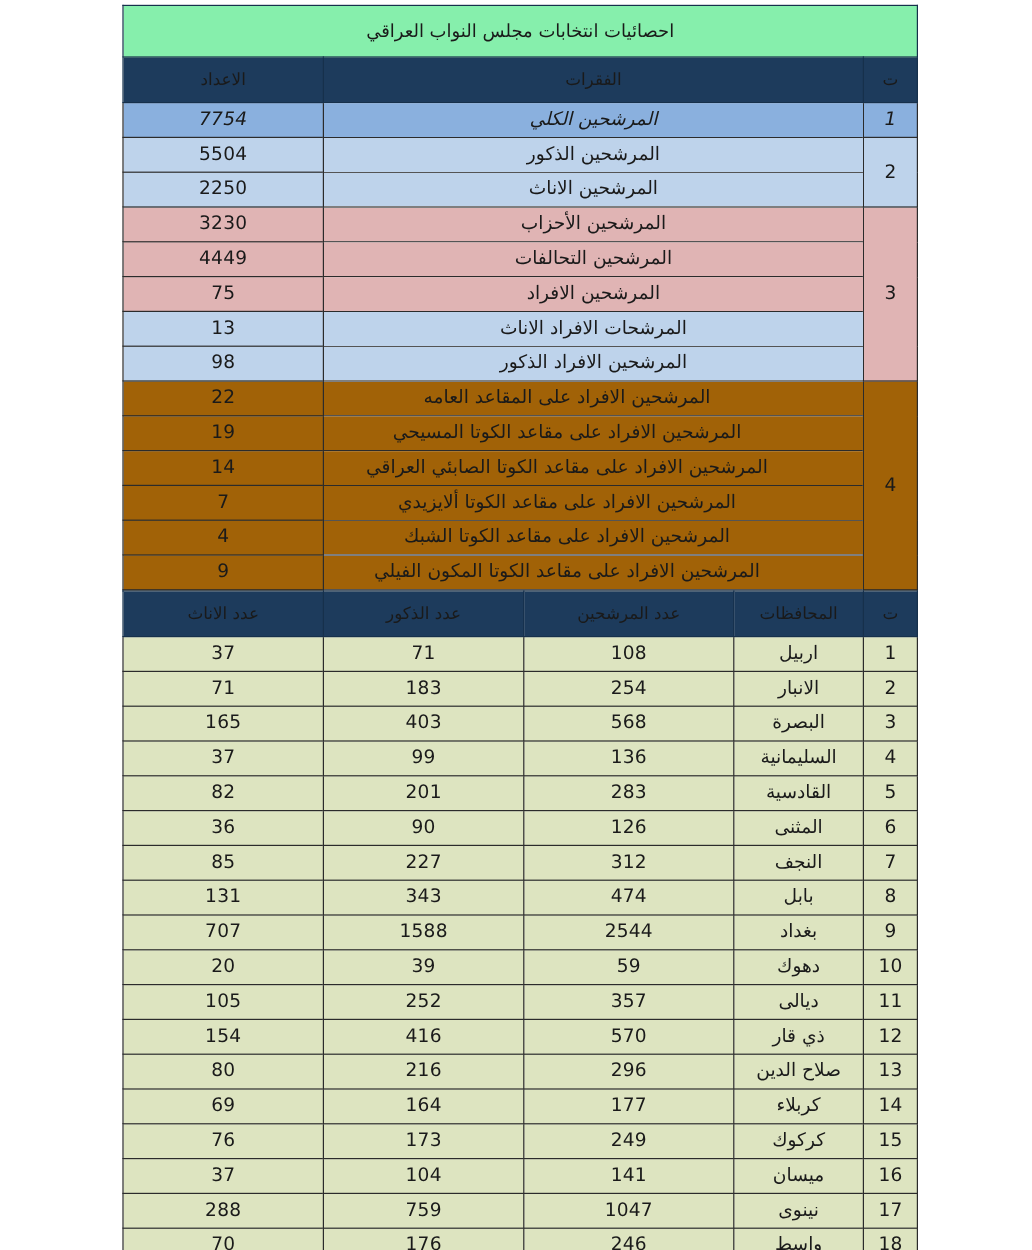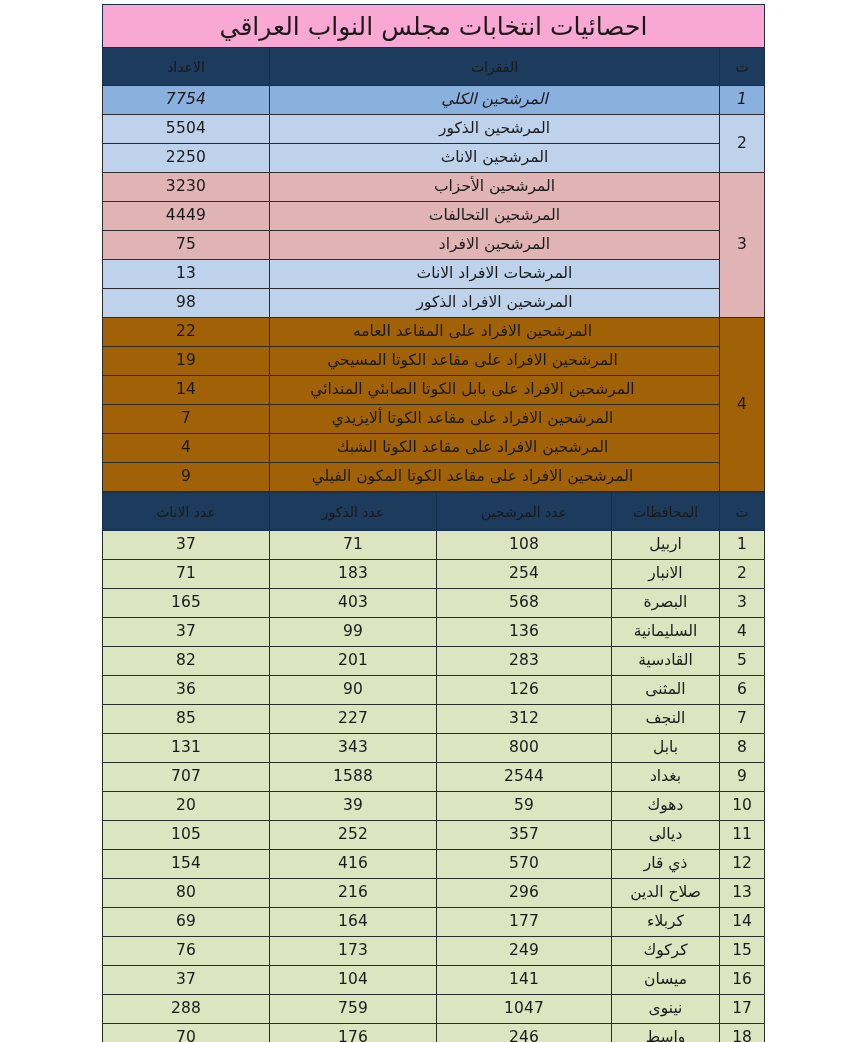--- a/index.html
+++ b/index.html
@@ -39,24 +39,24 @@
     text-align: center;
     vertical-align: middle;
     font-weight: normal;
     color: #1a1a1a;
     line-height: 1;
     white-space: nowrap;
   }
 
   
   .title-cell {
-    background: #f9a8d4;
+    background: #86efac;
     color: #ffffff;
     height: 42px;
-    font-size: 25px;
+    font-size: 15px;
     border-color: #16304b !important;
   }
 
   
   .hdr {
     background: #1d3b5c;
     color: #ffffff;
     height: 37px;
     font-size: 14px;
     border-color: #16304b !important;
@@ -195,21 +195,21 @@
             <td class="cell num f-orange">22</td>
           </tr>
           <tr>
             <td class="cell label-cell f-orange overflow">
               <span class="lbl">المرشحين الافراد على مقاعد الكوتا المسيحي</span>
             </td>
             <td class="cell num f-orange">19</td>
           </tr>
           <tr>
             <td class="cell label-cell f-orange overflow">
-              <span class="lbl">المرشحين الافراد على بابل الكوتا الصابئي المندائي</span>
+              <span class="lbl">المرشحين الافراد على مقاعد الكوتا الصابئي العراقي</span>
             </td>
             <td class="cell num f-orange">14</td>
           </tr>
           <tr>
             <td class="cell label-cell f-orange overflow">
               <span class="lbl">المرشحين الافراد على مقاعد الكوتا ألايزيدي</span>
             </td>
             <td class="cell num f-orange">7</td>
           </tr>
           <tr>
@@ -288,21 +288,21 @@
           <tr>
             <td class="cell f-green idx">7</td>
             <td class="cell f-green">النجف</td>
             <td class="cell f-green num">312</td>
             <td class="cell f-green num">227</td>
             <td class="cell f-green num">85</td>
           </tr>
           <tr>
             <td class="cell f-green idx">8</td>
             <td class="cell f-green">بابل</td>
-            <td class="cell f-green num">800</td>
+            <td class="cell f-green num">474</td>
             <td class="cell f-green num">343</td>
             <td class="cell f-green num">131</td>
           </tr>
           <tr>
             <td class="cell f-green idx">9</td>
             <td class="cell f-green">بغداد</td>
             <td class="cell f-green num">2544</td>
             <td class="cell f-green num">1588</td>
             <td class="cell f-green num">707</td>
           </tr>

